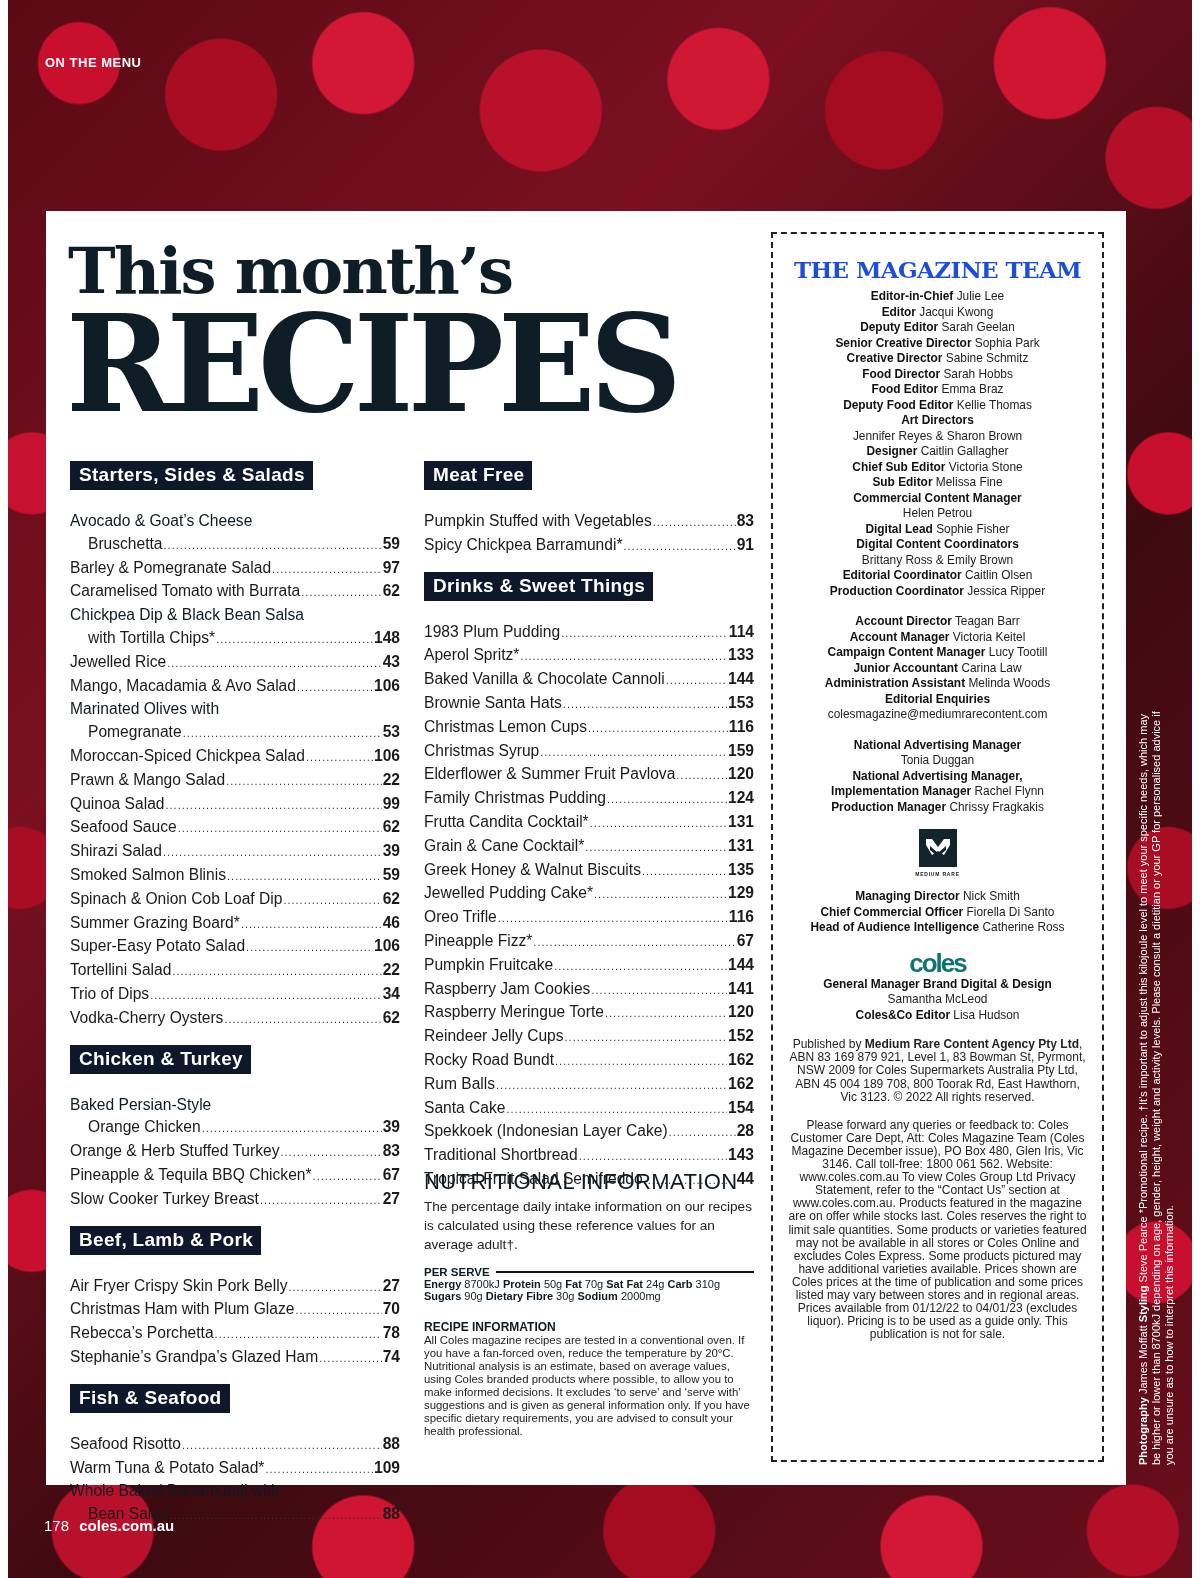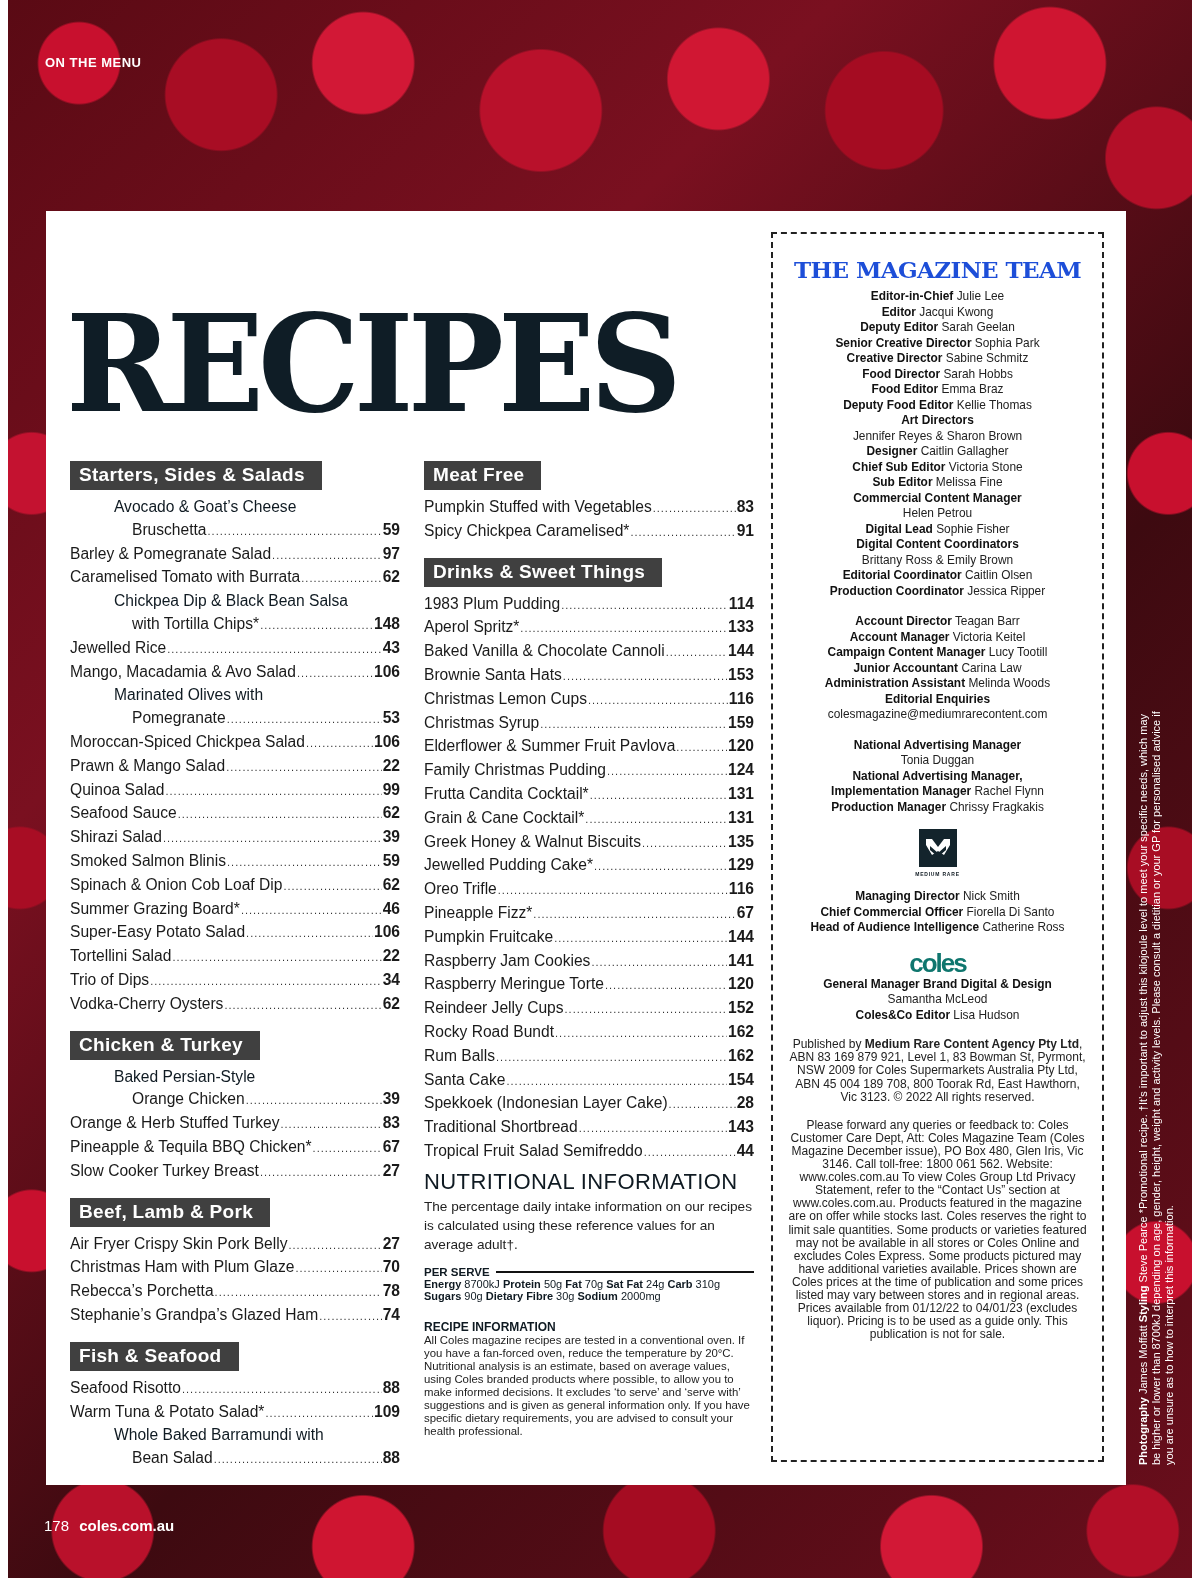--- a/index.html
+++ b/index.html
@@ -55,38 +55,38 @@
   .title-big {
     position: absolute; left: 20px; top: 86px;
     font-family: "DejaVu Serif", serif; font-weight: 700;
     font-size: 128px; letter-spacing: -6px; color: #0f1d26; line-height: 1;
     transform: scaleY(1.05); transform-origin: top left;
   }
   .col { position: absolute; width: 330px; }
   .col-left { left: 24px; top: 250px; }
   .col-mid { left: 378px; top: 250px; }
   .sec-head {
-    display: inline-block; background: #404040; color: #fff;
-    font-weight: 700; font-size: 19px; padding: 3px 17px 4px 9px;
-    margin-bottom: 6px; letter-spacing: 0.3px;
+    display: inline-block; background: #0f172a; color: #fff;
+    font-weight: 700; font-size: 19px; padding: 3px 8px 4px 9px;
+    margin-bottom: 20px; letter-spacing: 0.3px;
   }
   .section { margin-bottom: 14px; }
   .entry {
     display: flex; align-items: baseline; font-size: 15.6px; line-height: 22.8px;
     color: #1a1a1a;
   }
   .entry .name { white-space: nowrap; }
   .entry .indent { padding-left: 18px; }
   .entry .dots {
     flex: 1; overflow: hidden; white-space: nowrap; margin: 0 1px;
     font-size: 11px; letter-spacing: 1px; color: #333;
   }
   .entry .dots::after { content: "................................................................................................................................................"; }
   .entry .page { font-weight: 700; white-space: nowrap; }
-  .multi { display: block; font-size: 15.6px; line-height: 22.8px; margin-left: 44px; }
+  .multi { display: block; font-size: 15.6px; line-height: 22.8px; }
   .nutri { position: absolute; left: 378px; top: 958px; width: 330px; }
   .nutri-title { font-weight: 400; font-size: 22px; letter-spacing: 0.4px; }
   .nutri-body { font-size: 13.6px; line-height: 19px; color: #222; margin-top: 2px; }
   .per-serve { margin-top: 12px; font-size: 11px; line-height: 12px; }
   .per-serve-head { display: flex; align-items: center; font-weight: 700; font-size: 11.5px; }
   .per-serve-head .rule { flex: 1; height: 2px; background: #111; margin-left: 6px; }
   .per-serve b { font-weight: 700; }
   .recipe-info { margin-top: 18px; }
   .recipe-info-title { font-weight: 700; font-size: 12px; }
   .recipe-info-body { font-size: 11.4px; line-height: 13px; color: #222; }
@@ -117,20 +117,21 @@
   .vertical b { font-weight: 700; }
 </style>
 </head>
 <body>
 
 <div class="page-bg"></div>
 
 <div class="kicker">ON THE MENU</div>
 
 <div class="card">
+  <div class="title-small">This month’s</div>
   <div class="title-big">RECIPES</div>
 
   <div class="col col-left" id="col-left">
       <div class="section"><div class="sec-head">Starters, Sides &amp; Salads</div><div class="multi">
           <div>Avocado &amp; Goat’s Cheese</div>
           <div class="entry">
             <span class="name indent">Bruschetta</span>
             <span class="dots"></span>
             <span class="page">59</span>
           </div>
@@ -266,21 +267,21 @@
             <span class="page">88</span>
           </div>
         </div></div>
     </div>
   <div class="col col-mid" id="col-mid">
       <div class="section"><div class="sec-head">Meat Free</div><div class="entry">
           <span class="name">Pumpkin Stuffed with Vegetables</span>
           <span class="dots"></span>
           <span class="page">83</span>
         </div><div class="entry">
-          <span class="name">Spicy Chickpea Caramelised*</span>
+          <span class="name">Spicy Chickpea Barramundi*</span>
           <span class="dots"></span>
           <span class="page">91</span>
         </div></div>
       <div class="section"><div class="sec-head">Drinks &amp; Sweet Things</div><div class="entry">
           <span class="name">1983 Plum Pudding</span>
           <span class="dots"></span>
           <span class="page">114</span>
         </div><div class="entry">
           <span class="name">Aperol Spritz*</span>
           <span class="dots"></span>

